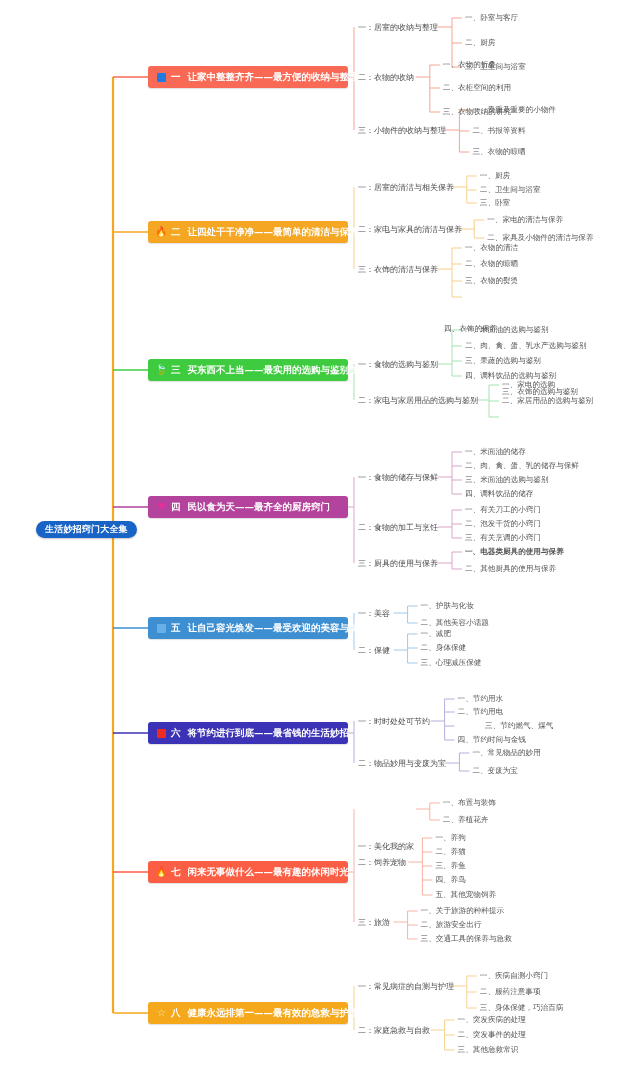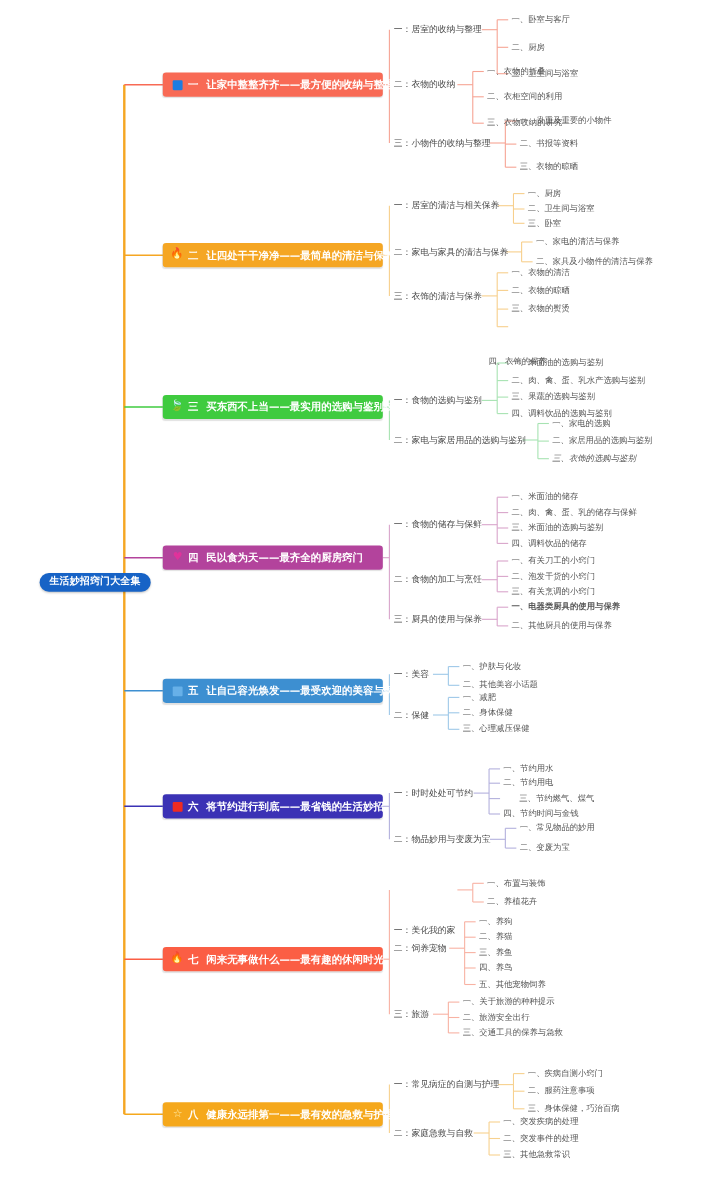--- a/index.html
+++ b/index.html
@@ -252,21 +252,21 @@
         <span class="ttl">买东西不上当——最实用的选购与鉴别技巧</span>
       </div>
       <div class="node2" style="left: 358px; top: 364px;">一：食物的选购与鉴别</div>
       <div class="node3" style="left: 465px; top: 330px;">一、米面油的选购与鉴别</div>
       <div class="node3" style="left: 465px; top: 346px;">二、肉、禽、蛋、乳水产选购与鉴别</div>
       <div class="node3" style="left: 465px; top: 361px;">三、果蔬的选购与鉴别</div>
       <div class="node3" style="left: 465px; top: 376px;">四、调料饮品的选购与鉴别</div>
       <div class="node2" style="left: 358px; top: 400px;">二：家电与家居用品的选购与鉴别</div>
       <div class="node3" style="left: 502px; top: 385px;">一、家电的选购</div>
       <div class="node3" style="left: 502px; top: 401px;">二、家居用品的选购与鉴别</div>
-      <div class="node3" style="left: 502px; top: 417px; font-style: italic;">三、衣饰的选购与鉴别</div>
+      <div class="node3" style="left: 502px; top: 392px;">三、衣饰的选购与鉴别</div>
       <div class="topic" style="left: 148px; top: 496px; background: rgb(179, 67, 156); width: 184px;">
         <span class="ico" style="color: rgb(224, 50, 155);">♥</span>
         <span class="num">四</span>
         <span class="ttl">民以食为天——最齐全的厨房窍门</span>
       </div>
       <div class="node2" style="left: 358px; top: 477px;">一：食物的储存与保鲜</div>
       <div class="node3" style="left: 465px; top: 452px;">一、米面油的储存</div>
       <div class="node3" style="left: 465px; top: 466px;">二、肉、禽、蛋、乳的储存与保鲜</div>
       <div class="node3" style="left: 465px; top: 480px;">三、米面油的选购与鉴别</div>
       <div class="node3" style="left: 465px; top: 494px;">四、调料饮品的储存</div>
@@ -294,21 +294,21 @@
       <div class="topic" style="left: 148px; top: 722px; background: rgb(59, 50, 181); width: 184px;">
         <span class="ico">
           <span class="sq" style="background: rgb(238, 43, 34);"></span>
         </span>
         <span class="num">六</span>
         <span class="ttl">将节约进行到底——最省钱的生活妙招</span>
       </div>
       <div class="node2" style="left: 358px; top: 721px;">一：时时处处可节约</div>
       <div class="node3" style="left: 457.6px; top: 699px;">一、节约用水</div>
       <div class="node3" style="left: 457.6px; top: 712px;">二、节约用电</div>
-      <div class="node3" style="left: 472px; top: 726px;">三、节约燃气、煤气</div>
+      <div class="node3" style="left: 485px; top: 726px;">三、节约燃气、煤气</div>
       <div class="node3" style="left: 457.6px; top: 740px;">四、节约时间与金钱</div>
       <div class="node2" style="left: 358px; top: 763px;">二：物品妙用与变废为宝</div>
       <div class="node3" style="left: 472.4px; top: 753px;">一、常见物品的妙用</div>
       <div class="node3" style="left: 472.4px; top: 771px;">二、变废为宝</div>
       <div class="topic" style="left: 148px; top: 861px; background: rgb(251, 94, 68); width: 184px;">
         <span class="ico" style="color: rgb(224, 64, 31);">🔥</span>
         <span class="num">七</span>
         <span class="ttl">闲来无事做什么——最有趣的休闲时光</span>
       </div>
       <div class="node2" style="left: 358px; top: 809px; margin-top: 37px;">一：美化我的家</div>

